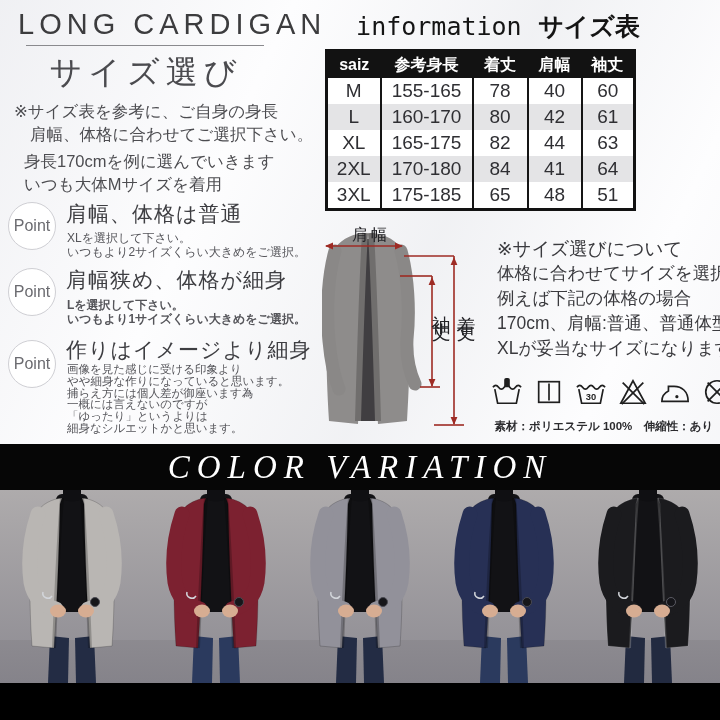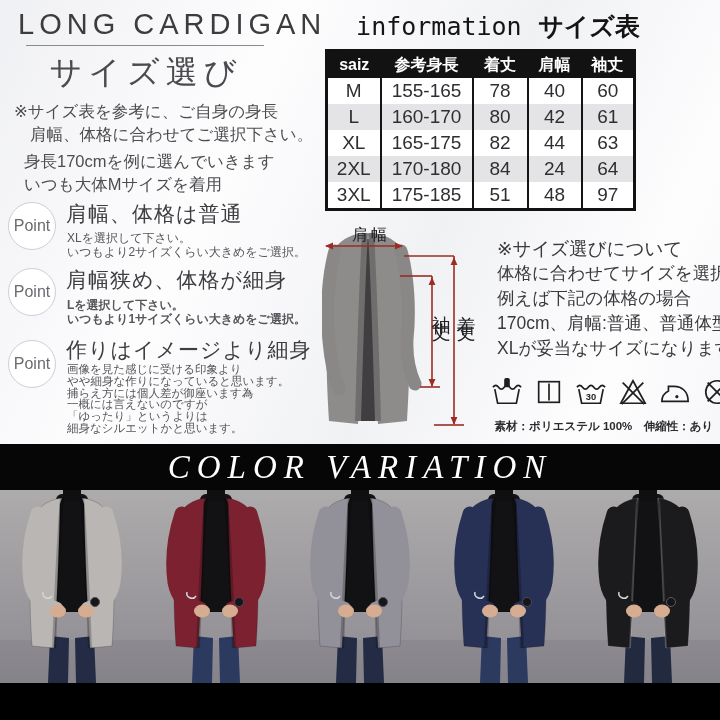--- a/index.html
+++ b/index.html
@@ -156,29 +156,29 @@
         <td>XL</td>
           <td>165-175</td>
           <td>82</td>
           <td>44</td>
           <td>63</td>
         </tr>
       <tr>
         <td>2XL</td>
           <td>170-180</td>
           <td>84</td>
-          <td>24</td>
+          <td>41</td>
           <td>64</td>
         </tr>
       <tr>
         <td>3XL</td>
           <td>175-185</td>
+          <td>65</td>
+          <td>48</td>
           <td>51</td>
-          <td>48</td>
-          <td>97</td>
         </tr>
     </tbody>
   </table>
 
   <svg class="abs diag" viewBox="0 0 170 226">
 
     <path d="M41,18 L51,18 L56,200 L36,200 Z" fill="#403e41"></path>
     <path d="M43,12 C34,12 20,17 13,27 C4,55 2,120 7,200 L36,203 C39,150 41,70 42,20 Z" fill="#8e8c8b"></path>
     <path d="M49,12 C58,12 72,17 79,27 C88,55 90,120 85,200 L56,203 C53,150 51,70 50,20 Z" fill="#8e8c8b"></path>
     <path d="M43,12 C40,60 38,130 36,200" stroke="#706e6d" stroke-width="6" fill="none"></path>

